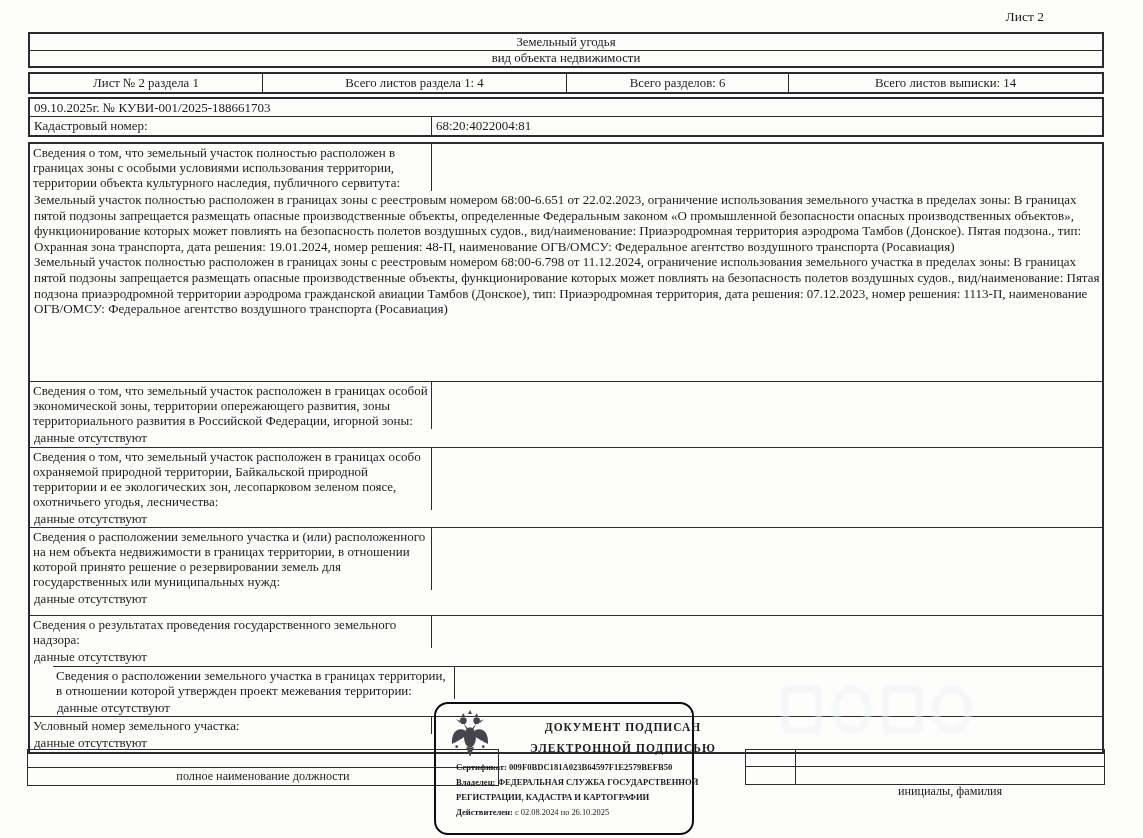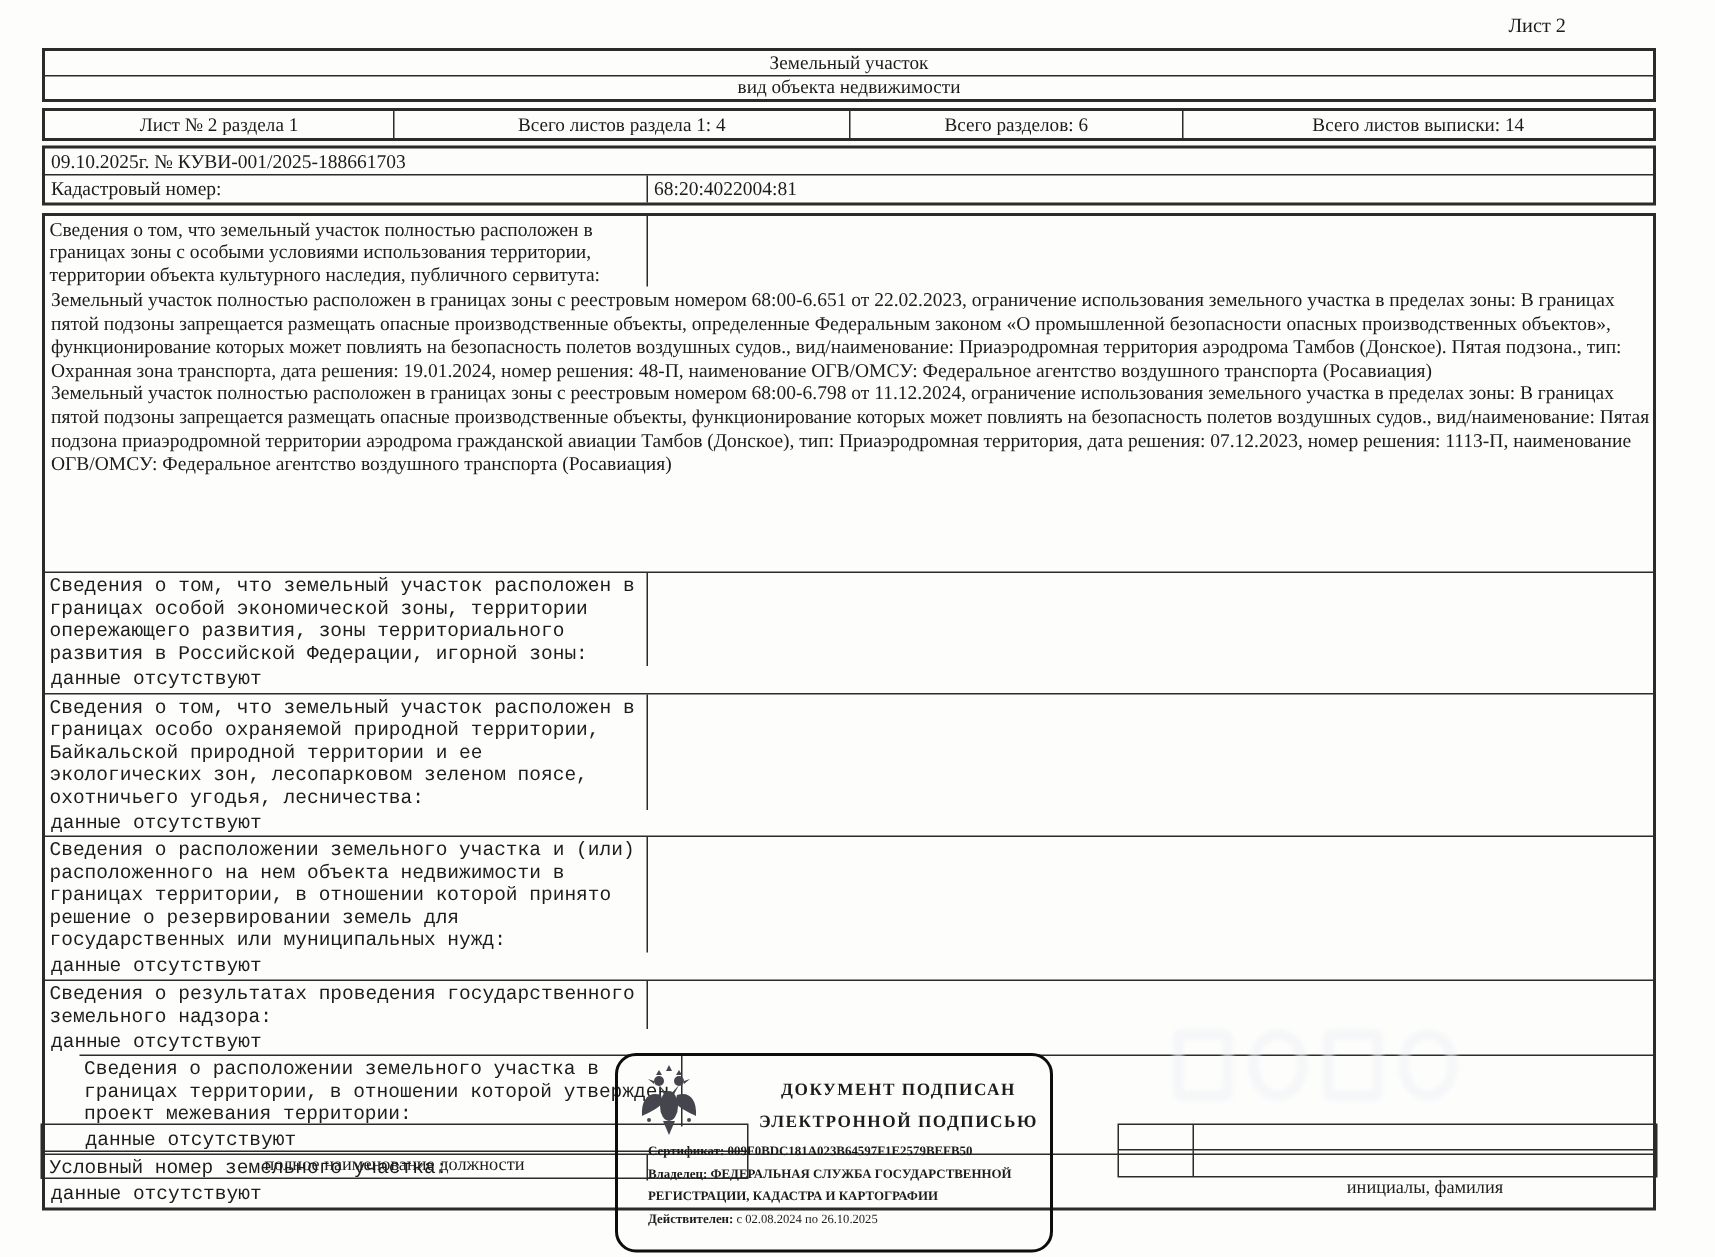--- a/index.html
+++ b/index.html
@@ -19,21 +19,21 @@
   .t2 .c{display:flex;align-items:center;justify-content:center;font-size:12.8px;border-right:1.5px solid #2b2b2b;}
   .t2 .c:last-child{border-right:none;}
   .t3{left:28px;top:97px;width:1076px;border:2px solid #2b2b2b;box-sizing:border-box;}
   .t3 .row1{height:17px;display:flex;align-items:center;padding-left:4px;font-size:13px;box-sizing:border-box;}
   .t3 .row2{height:19px;display:flex;border-top:1.5px solid #2b2b2b;box-sizing:border-box;}
   .t3 .row2 .lc{width:402px;border-right:1.5px solid #2b2b2b;padding-left:4px;display:flex;align-items:center;font-size:13px;box-sizing:border-box;}
   .t3 .row2 .rc{flex:1;padding-left:4px;display:flex;align-items:center;font-size:13px;}
   
   .main{left:28px;top:142px;width:1076px;border:2px solid #2b2b2b;box-sizing:border-box;}
   .mrow{display:flex;box-sizing:border-box;flex-direction:column;}
-  .mrow + .mrow{border-top:1.5px solid #2b2b2b;font-family:Liberation Mono, monospace;}
+  .mrow + .mrow{border-top:1.5px solid #2b2b2b;}
   .cl{width:402px;border-right:1.5px solid #2b2b2b;box-sizing:border-box;
       padding:1px 3px 1px 3px;font-size:13px;line-height:15px;}
   .cr{flex:1;padding:1px 2px 1px 4px;font-size:13px;line-height:15.6px;box-sizing:border-box;}
   .h0{min-height:237px;} .h1{min-height:61px;} .h2{min-height:61px;}
   .h3{min-height:88px;} .h4{min-height:30px;} .h5{min-height:49px;margin-left:23px;} .h6{min-height:20px;}
   .para{margin:0;}
   
   .sig-left{left:27px;top:749px;width:472px;border:1.8px solid #2b2b2b;box-sizing:border-box;}
   .sig-left .empty{height:17px;border-bottom:1.5px solid #2b2b2b;}
   .sig-left .cap{height:17px;display:flex;align-items:center;justify-content:center;font-size:12.2px;}
@@ -41,38 +41,38 @@
              grid-template-columns:50px auto;grid-template-rows:17px 17px;}
   .sig-right .a{border-right:1.5px solid #2b2b2b;border-bottom:1.5px solid #2b2b2b;}
   .sig-right .b{border-bottom:1.5px solid #2b2b2b;}
   .sig-right .c2{border-right:1.5px solid #2b2b2b;}
   .sig-right .cap{display:flex;align-items:center;justify-content:center;font-size:12.2px;margin-top:24px;}
   
   .wm{left:782px;top:686px;width:190px;height:50px;display:flex;gap:10px;filter:blur(1.5px);opacity:.55;}
   .wm i{display:block;border:7px solid #eef1f4;width:32px;height:34px;border-radius:6px;}
   .wm i.rnd{border-radius:50%;}
   
-  .stamp{left:410px;top:702px;width:292px;height:133px;border:2.5px solid #0d0d0d;border-radius:14px;
+  .stamp{left:434px;top:702px;width:260px;height:133px;border:2.5px solid #0d0d0d;border-radius:14px;
          box-sizing:border-box;background:transparent;z-index:5;}
   .stamp .eagle{position:absolute;left:14px;top:5px;}
   .stamp .titles{position:absolute;left:58px;top:13px;width:258px;text-align:center;}
   .stamp .titles .ln{font-size:11.5px;font-weight:bold;letter-spacing:1px;line-height:21px;}
   .stamp .certs{position:absolute;left:20px;top:56px;width:292px;font-size:8.6px;line-height:15px;}
   .stamp .certs .lab{font-weight:bold;}
   .stamp .certs .val{font-weight:bold;}
   .stamp .owner{max-width:262px;}
   .stamp .validity .val2{font-weight:normal;font-size:8.4px;}
 </style>
 </head>
 <body>
 
 <div class="abs sheet-label">Лист 2</div>
 
 <div class="abs t1">
-  <div class="r">Земельный участок</div>
+  <div class="r">Земельный угодья</div>
   <div class="r">вид объекта недвижимости</div>
 </div>
 
 <div class="abs t2">
   <div class="c">Лист № 2 раздела 1</div>
   <div class="c">Всего листов раздела 1: 4</div>
   <div class="c">Всего разделов: 6</div>
   <div class="c">Всего листов выписки: 14</div>
 </div>
 

